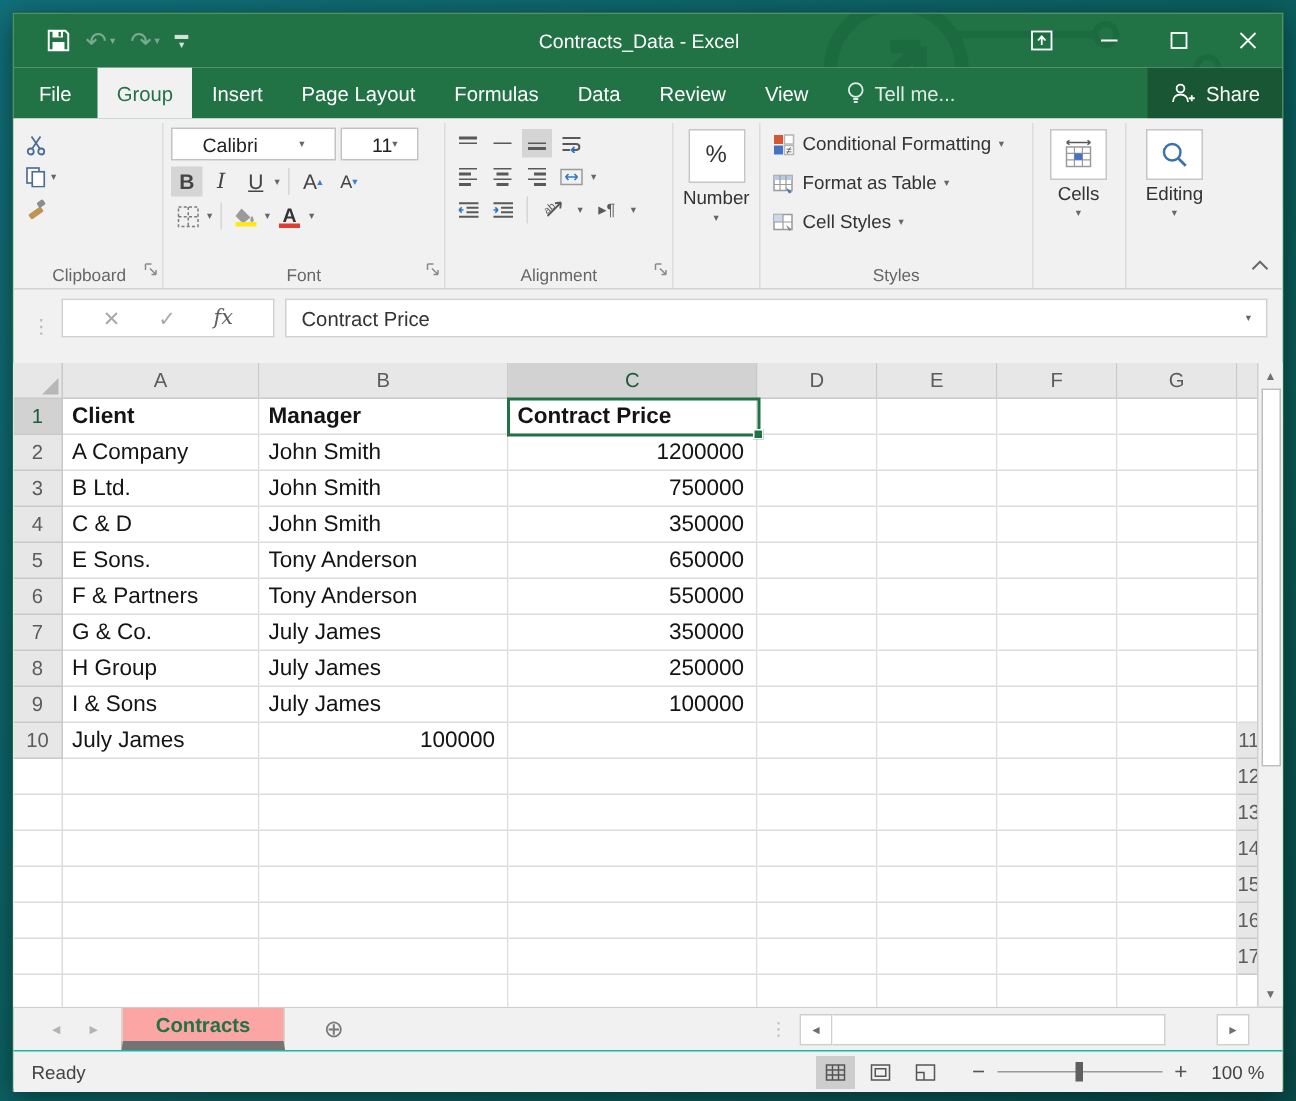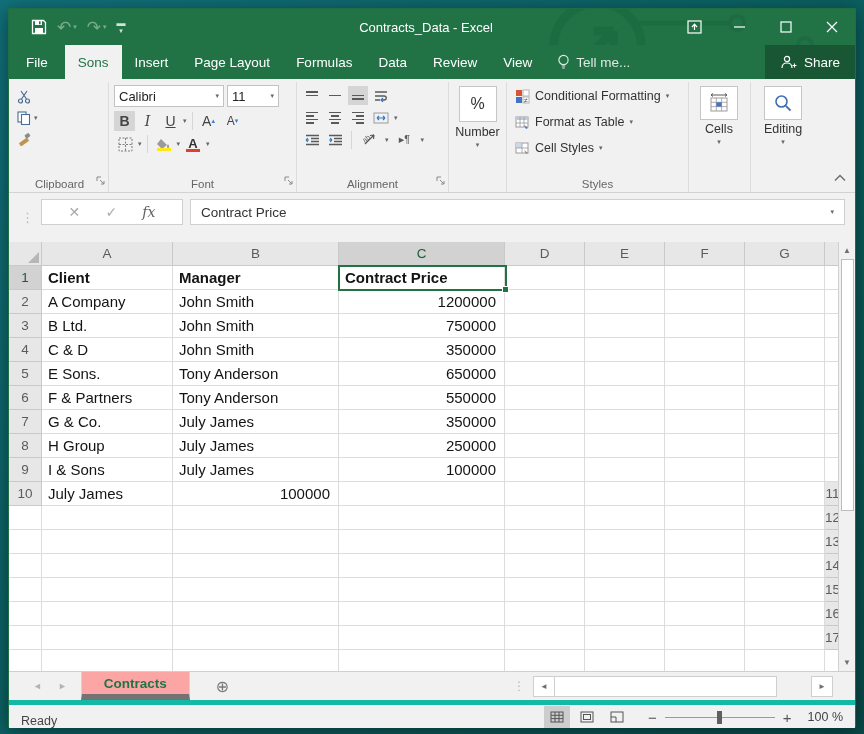--- a/index.html
+++ b/index.html
@@ -49,21 +49,21 @@
   .rbtn { display: flex; align-items: center; justify-content: center; border: 1px solid transparent; color: #444; }
   .rbtn.on { background: #d5d5d5; }
   .carat { font-size: 7px; color: #666; }
   .icon-stack { display: inline-flex; flex-direction: column; gap: 2px; }
   .icon-stack i { display: block; height: 1.5px; background: #595959; }
 
   .g-clip .paste { width: 46px; display: flex; flex-direction: column; align-items: center; gap: 1px; font-size: 12.5px; color: #333; padding-top: 3px; }
   .clip-col { display: flex; flex-direction: column; gap: 5px; padding-top: 6px; }
   .clip-col .rbtn { justify-content: flex-start; gap: 3px; height: 16px; }
 
-  .combo { background: #fff; border: 1px solid #c2c2c2; height: 22px; display: flex; align-items: center; font-size: 13px; color: #222; padding: 0 4px; justify-content: space-between; }
+  .combo { background: #fff; border: 1px solid #c2c2c2; height: 22px; display: flex; align-items: center; font-size: 13px; color: #222; padding: 0 20px; justify-content: space-between; }
   .fontrow { display: flex; gap: 3px; margin-top: 2px; }
   .fontrow2, .fontrow3 { display: flex; align-items: center; gap: 2px; margin-top: 4px; }
   .fmt { width: 21px; height: 20px; font-size: 14px; }
   .vsep { width: 1px; height: 18px; background: #d6d6d6; margin: 0 3px; }
   .redbar { display: inline-block; width: 14px; height: 3px; background: #e03c32; margin-top: -1px; }
   .yellowbar { display: inline-block; width: 14px; height: 3px; background: #ffe81a; margin-top: -1px; }
   .colstack { display: inline-flex; flex-direction: column; align-items: center; line-height: 1; }
 
   .alrow { display: flex; align-items: center; gap: 3px; margin-top: 3px; }
   .al { width: 20px; height: 19px; }
@@ -123,21 +123,21 @@
   .navarrows { display: flex; align-items: center; gap: 16px; padding: 0 14px 0 24px; color: #b3b3b3; font-size: 9px; }
   .sheettab { background: #fca5a5; display: flex; align-items: center; padding: 0 22px; font-size: 13.5px; font-weight: bold; color: #217346; border-right: 1px solid #d4d4d4; border-left: 1px solid #d4d4d4; border-bottom: 6px solid #737373; }
   .addsheet { display: flex; align-items: center; padding: 0 26px; color: #7a7a7a; font-size: 16px; }
   .tb-dots { display: flex; align-items: center; color: #b9b9b9; font-size: 12px; margin-left: auto; padding: 0 8px; }
   .hscroll { display: flex; align-items: center; width: 300px; margin-right: 22px; }
   .hbtn { width: 22px; height: 21px; background: #fff; border: 1px solid #cfcfcf; color: #6f6f6f; font-size: 8px; display: flex; align-items: center; justify-content: center; }
   .hthumb { width: 222px; height: 21px; background: #fff; border: 1px solid #cfcfcf; border-left: none; }
   .htrack { flex: 1; }
 
   
-  .statusbar { height: 28px; background: #f1f1f2; border-top: 5px solid #14b8a6; display: flex; align-items: flex-end; padding: 0 12px 0 12px; flex: none; font-size: 12.5px; color: #444; }
+  .statusbar { height: 28px; background: #f1f1f2; border-top: 1px solid #14b8a6; display: flex; align-items: center; padding: 0 12px 0 12px; flex: none; font-size: 12.5px; color: #444; }
   .sb-right { margin-left: auto; display: flex; align-items: center; gap: 4px; }
   .viewbtn { width: 26px; height: 22px; display: flex; align-items: center; justify-content: center; }
   .viewbtn.on { background: #cdcdcd; }
   .zoomctl { display: flex; align-items: center; gap: 8px; margin-left: 14px; }
   .zminus, .zplus { color: #555; font-size: 15px; }
   .ztrack { width: 110px; height: 1px; background: #9a9a9a; position: relative; }
   .zthumb { position: absolute; left: 52px; top: -6px; width: 5px; height: 13px; background: #5f5f5f; }
   .zoomtext { margin-left: 12px; color: #444; }
 </style>
 </head>
@@ -199,21 +199,21 @@
       <span class="wc">
         <svg width="12" height="12" viewBox="0 0 12 12">
             <path d="M1 1 L11 11 M11 1 L1 11" stroke="#fff" stroke-width="1.2"></path>
           </svg>
       </span>
     </div>
   </div>
 
   <div class="tabrow">
     <div class="rtab file">File</div>
-    <div class="rtab active">Sons</div>
+    <div class="rtab active">Group</div>
     <div class="rtab">Insert</div>
     <div class="rtab">Page Layout</div>
     <div class="rtab">Formulas</div>
     <div class="rtab">Data</div>
     <div class="rtab">Review</div>
     <div class="rtab">View</div>
     <div class="tellme">
       <svg width="13" height="16" viewBox="0 0 13 16">
           <circle cx="6.5" cy="6" r="4.6" fill="none" stroke="rgba(255,255,255,0.85)" stroke-width="1.2"></circle>
           <path d="M4.8 12 h3.4 M5.2 14 h2.6" stroke="rgba(255,255,255,0.85)" stroke-width="1.2"></path>

